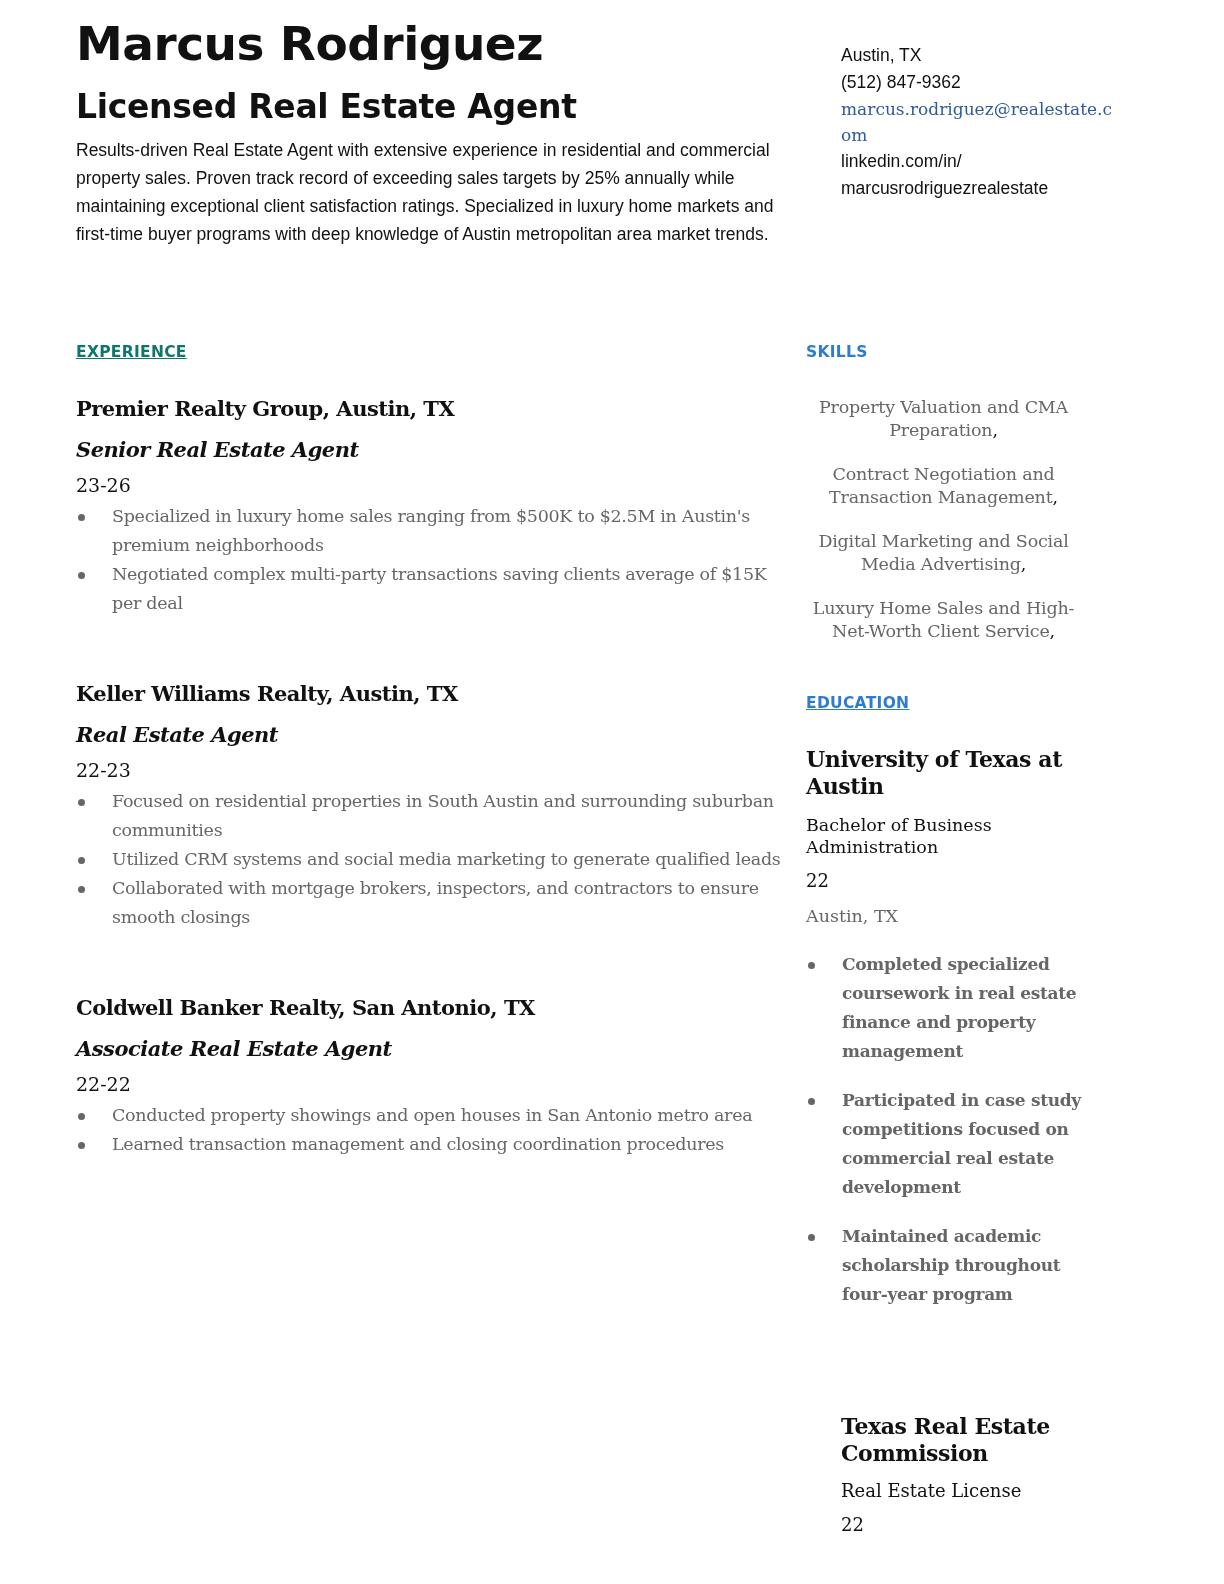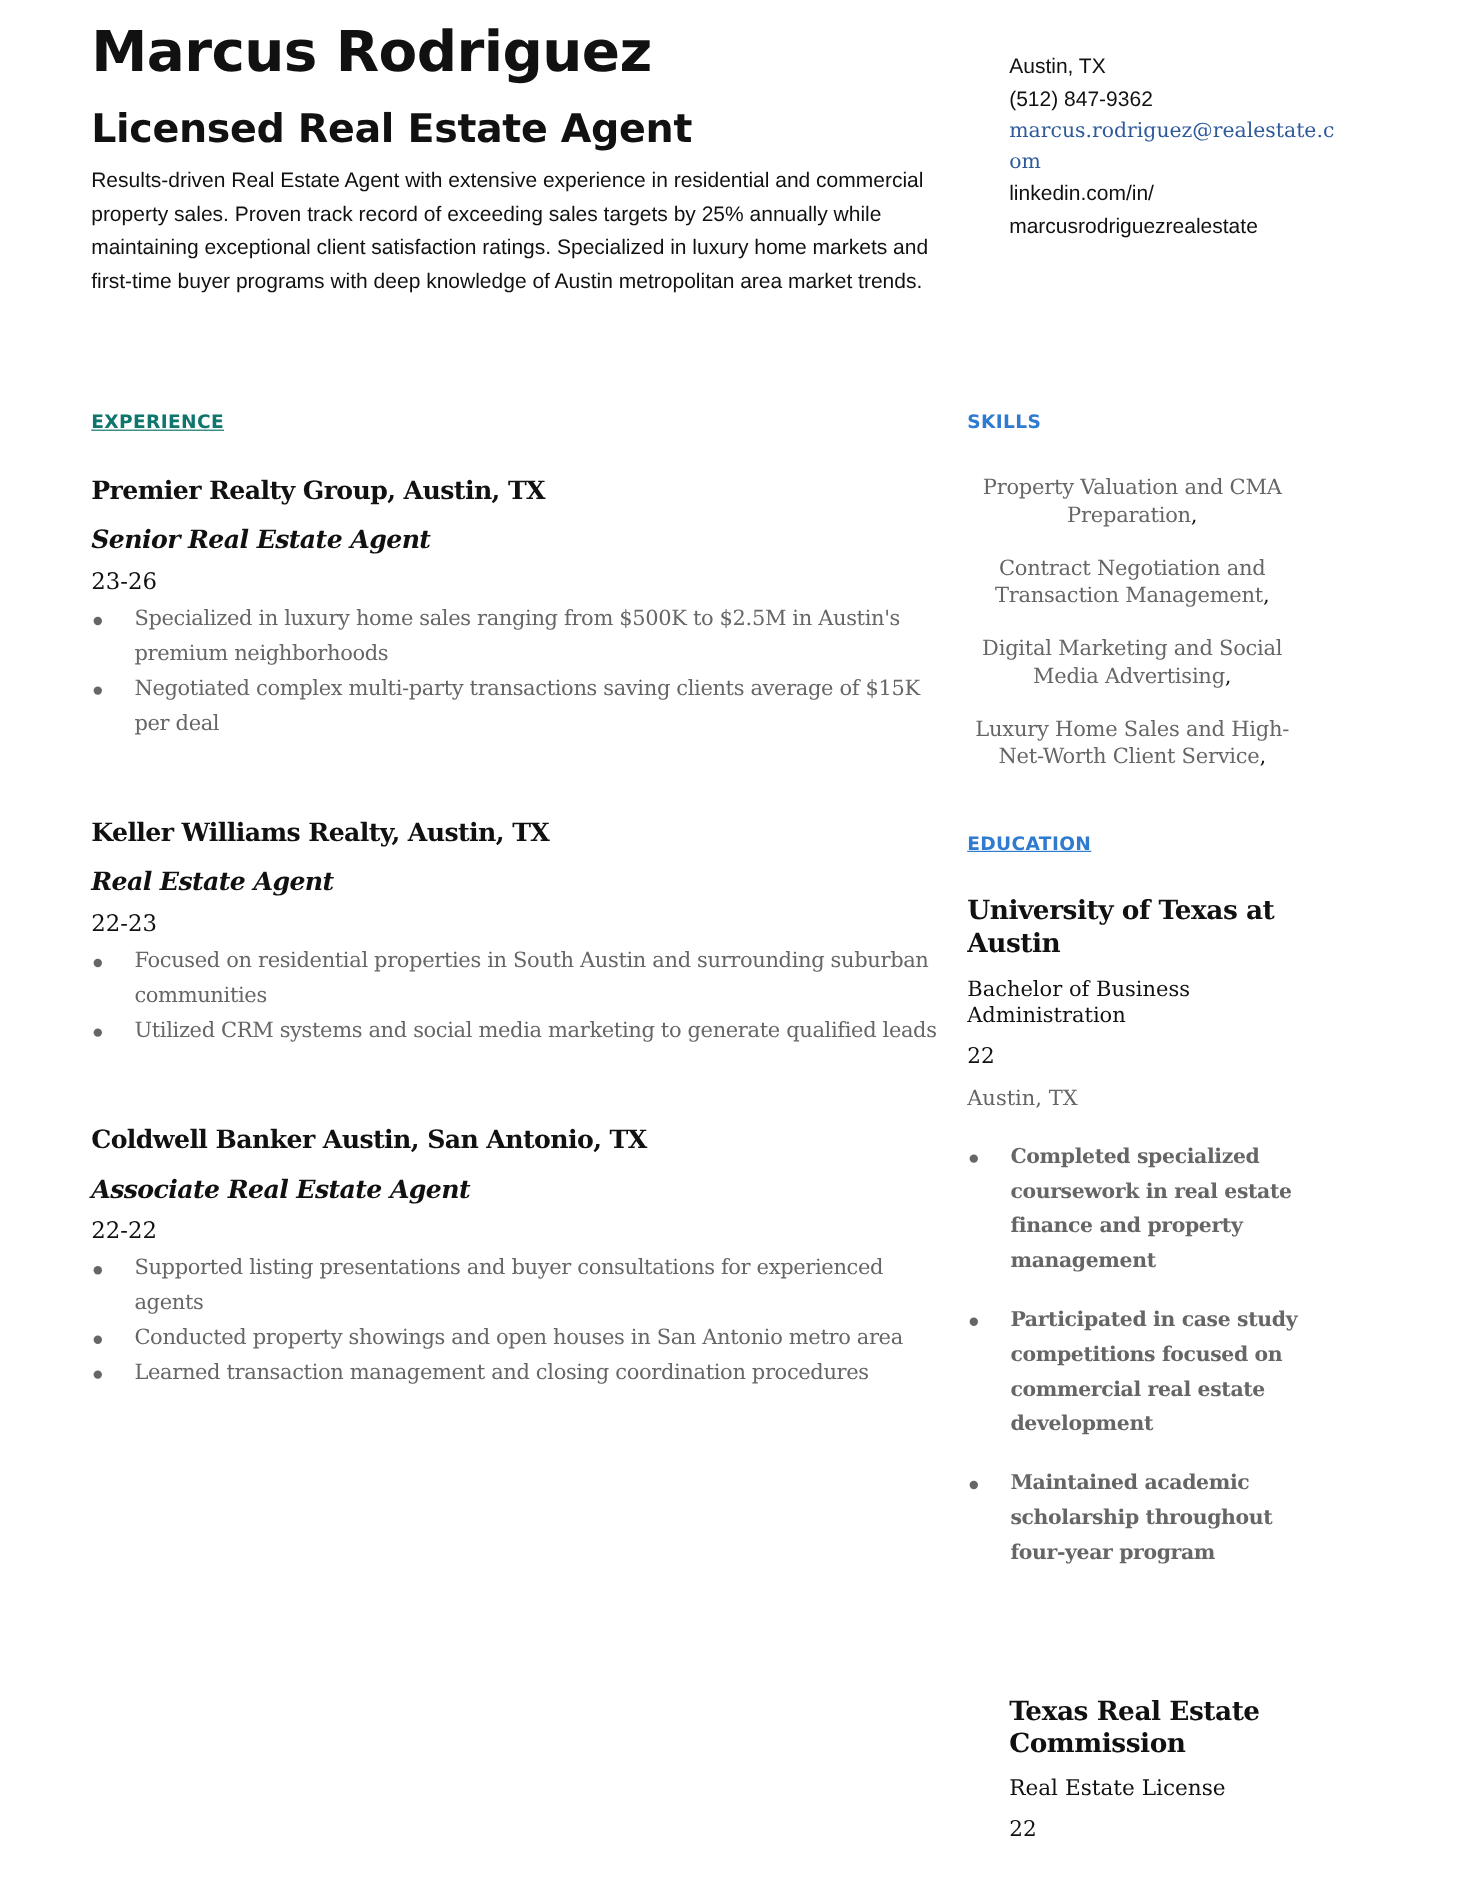--- a/index.html
+++ b/index.html
@@ -81,29 +81,29 @@
     </ul>
   </div>
 
   <div class="job">
     <div class="company">Keller Williams Realty, Austin, TX</div>
     <div class="role">Real Estate Agent</div>
     <div class="dates">22-23</div>
     <ul class="bullets">
       <li><span class="dot"></span><span>Focused on residential properties in South Austin and surrounding suburban communities</span></li>
       <li><span class="dot"></span><span>Utilized CRM systems and social media marketing to generate qualified leads</span></li>
+      <li><span class="dot"></span><span>Collaborated with mortgage brokers, inspectors, and contractors to ensure smooth closings</span></li>
     </ul>
   </div>
 
   <div class="job">
-    <div class="company">Coldwell Banker Austin, San Antonio, TX</div>
+    <div class="company">Coldwell Banker Realty, San Antonio, TX</div>
     <div class="role">Associate Real Estate Agent</div>
     <div class="dates">22-22</div>
     <ul class="bullets">
-      <li><span class="dot"></span><span>Supported listing presentations and buyer consultations for experienced agents</span></li>
       <li><span class="dot"></span><span>Conducted property showings and open houses in San Antonio metro area</span></li>
       <li><span class="dot"></span><span>Learned transaction management and closing coordination procedures</span></li>
     </ul>
   </div>
 </div>
 
 <div class="right-col">
   <div class="section-heading">SKILLS</div>
   <div class="skills">
     <div class="skill"><span>Property Valuation and CMA Preparation</span><span class="comma">,</span></div>

